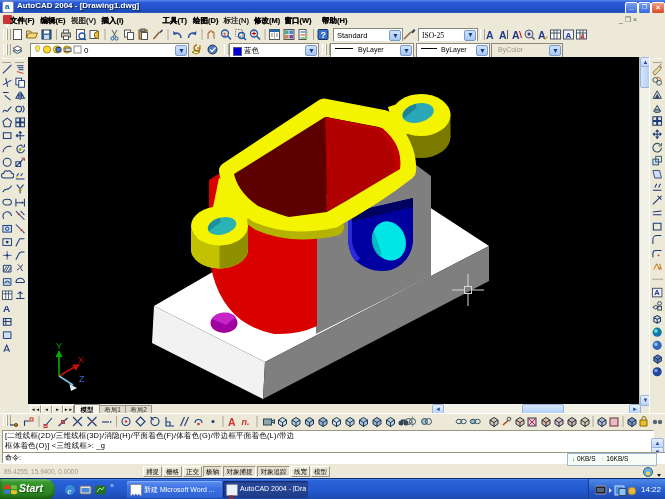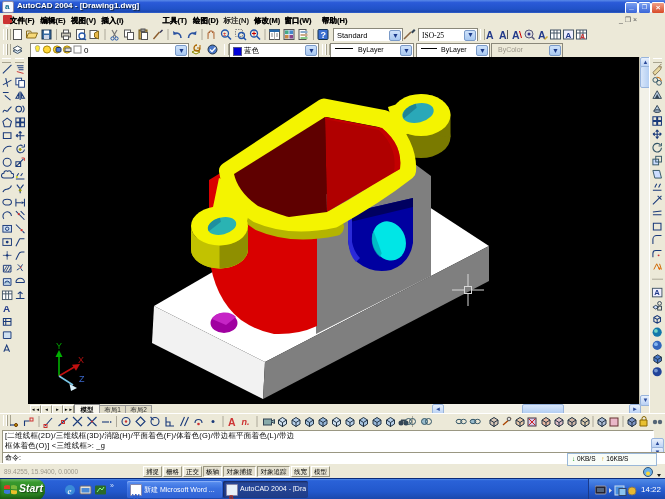--- a/index.html
+++ b/index.html
@@ -6,21 +6,21 @@
     </div>
     <div class="ab" style="left:17px;top:1px;font-size:8px;font-weight:bold;color:#fff;text-shadow:1px 1px 1px #123;">AutoCAD 2004 - [Drawing1.dwg]</div>
     <div class="ab" style="left:625px;top:2px;width:11px;height:10px;border-radius:2px;background:linear-gradient(#7aa0f0,#3a66d8);border:1px solid #fff;color:#fff;font-size:8px;font-weight:bold;line-height:7px;text-align:center;">_</div>
     <div class="ab" style="left:638px;top:2px;width:11px;height:10px;border-radius:2px;background:linear-gradient(#7aa0f0,#3a66d8);border:1px solid #fff;color:#fff;font-size:6px;line-height:9px;text-align:center;">❐</div>
     <div class="ab" style="left:651px;top:2px;width:12px;height:10px;border-radius:2px;background:linear-gradient(#f0a088,#d84a28);border:1px solid #fff;color:#fff;font-size:8px;font-weight:bold;line-height:9px;text-align:center;">×</div>
   </div>
 <div class="tb" style="left:0;top:13px;width:665px;height:14px;border-bottom:1px solid #d8d4c0;">
     <div class="ab" style="left:3px;top:2px;width:9px;height:9px;background:#c33;border-radius:1px;"><span style="font-size:7px;color:#fff;font-weight:bold;margin-left:2px;line-height:9px;">a</span></div>
     <span class="ab" style="left:10px;top:3px;font-size:7.5px;color:#000;font-weight:bold;-webkit-text-stroke:0.2px #000;">文件(F)</span>
     <span class="ab" style="left:40.5px;top:3px;font-size:7.5px;color:#000;font-weight:bold;-webkit-text-stroke:0.2px #000;">编辑(E)</span>
-    <span class="ab" style="left:71.0px;top:3px;font-size:7.5px;color:#000;font-weight:bold;-webkit-text-stroke:0.2px #000;">视图(V)</span>
+    <span class="ab" style="left:71.0px;top:3px;font-size:7.5px;color:#000;font-weight:normal;-webkit-text-stroke:0.2px #000;">视图(V)</span>
     <span class="ab" style="left:101.5px;top:3px;font-size:7.5px;color:#000;font-weight:bold;-webkit-text-stroke:0.2px #000;">插入(I)</span>
     <span class="ab" style="left:132.0px;top:17px;font-size:13px;color:#000;font-weight:bold;-webkit-text-stroke:0.2px #000;">格式(O)</span>
     <span class="ab" style="left:162.5px;top:3px;font-size:7.5px;color:#000;font-weight:bold;-webkit-text-stroke:0.2px #000;">工具(T)</span>
     <span class="ab" style="left:193.0px;top:3px;font-size:7.5px;color:#000;font-weight:bold;-webkit-text-stroke:0.2px #000;">绘图(D)</span>
     <span class="ab" style="left:223.5px;top:3px;font-size:7.5px;color:#000;font-weight:normal;-webkit-text-stroke:0.2px #000;">标注(N)</span>
     <span class="ab" style="left:254.0px;top:3px;font-size:7.5px;color:#000;font-weight:bold;-webkit-text-stroke:0.2px #000;">修改(M)</span>
     <span class="ab" style="left:284.5px;top:3px;font-size:7.5px;color:#000;font-weight:bold;-webkit-text-stroke:0.2px #000;">窗口(W)</span>
     <span class="ab" style="left:322px;top:3px;font-size:7.5px;color:#000;font-weight:bold;-webkit-text-stroke:0.2px #000;">帮助(H)</span>
     <div class="ab" style="left:619px;top:3px;width:38px;height:9px;font-size:7px;color:#555;">_&nbsp;❐&nbsp;×</div>
   </div>
@@ -774,21 +774,21 @@
     <div class="btn" style="left:291px;top:2px;width:17px;height:9px;background:#ece9d8;border-color:#fff #9a9782 #9a9782 #fff;font-size:6.5px;line-height:9px;">线宽</div>
     <div class="btn" style="left:311px;top:2px;width:17px;height:9px;background:#ece9d8;border-color:#fff #9a9782 #9a9782 #fff;font-size:6.5px;line-height:9px;">模型</div>
   </div>
 <div class="ab" style="left:567px;top:453px;width:88px;height:11px;background:#f8fcf8;border:1px solid #9ab8d8;font-size:6.5px;line-height:9px;"><span style="color:#1a9a1a;margin-left:4px;">↓</span> 0KB/S <span style="color:#d8a818;margin-left:4px;">↑</span> 16KB/S</div>
 <svg style="position:absolute;left:642px;top:466px" width="22" height="12" viewBox="0 0 22 12">
     <circle cx="6" cy="6" r="4.5" fill="#6ab0e8" stroke="#357"></circle>
     <circle cx="6" cy="7.5" r="2" fill="#f8d838"></circle>
     <path d="M15 8 l4 0 -2 3 z" fill="#222"></path>
   </svg>
 <div class="ab" style="left:0;top:478px;width:665px;height:21px;background:linear-gradient(180deg,#4f8ae8 0%,#2a62d8 8%,#2258cc 60%,#1a46a8 100%);border-top:1px solid #0a2a7a;">
-    <div class="ab" style="left:0;top:0;width:45px;height:21px;border-radius:0 9px 9px 0;background:linear-gradient(180deg,#6fb868 0%,#389a2e 15%,#2a8220 70%,#1c6414 100%);box-shadow:inset 0 -2px 3px #1a5a14;">
+    <div class="ab" style="left:0;top:0;width:55px;height:21px;border-radius:0 9px 9px 0;background:linear-gradient(180deg,#6fb868 0%,#389a2e 15%,#2a8220 70%,#1c6414 100%);box-shadow:inset 0 -2px 3px #1a5a14;">
       <svg width="15" height="15" style="position:absolute;left:3px;top:3px" viewBox="0 0 15 15">
         <path d="M1 4 Q4 2.2 7 3.4 L7 7 L1 7 Z" fill="#e03a2a"></path>
         <path d="M8 3.6 Q11 2.4 14 4.2 L14 7.6 L8 7 Z" fill="#7ab83a"></path>
         <path d="M1 8 L7 8 L7 11.6 Q4 12.8 1 11 Z" fill="#3a78d8"></path>
         <path d="M8 8 L14 8.6 L14 11.4 Q11 13 8 11.6 Z" fill="#e8c02a"></path>
       </svg>
       <span style="position:absolute;left:19px;top:3px;font-size:10.5px;font-weight:bold;font-style:italic;color:#fff;text-shadow:1px 1px 1px #1a4a14;">Start</span>
     </div>
     <svg width="60" height="21" style="position:absolute;left:62px;top:0" viewBox="0 0 60 21">
       <circle cx="8" cy="11" r="5" fill="#3a8ad8"></circle>

